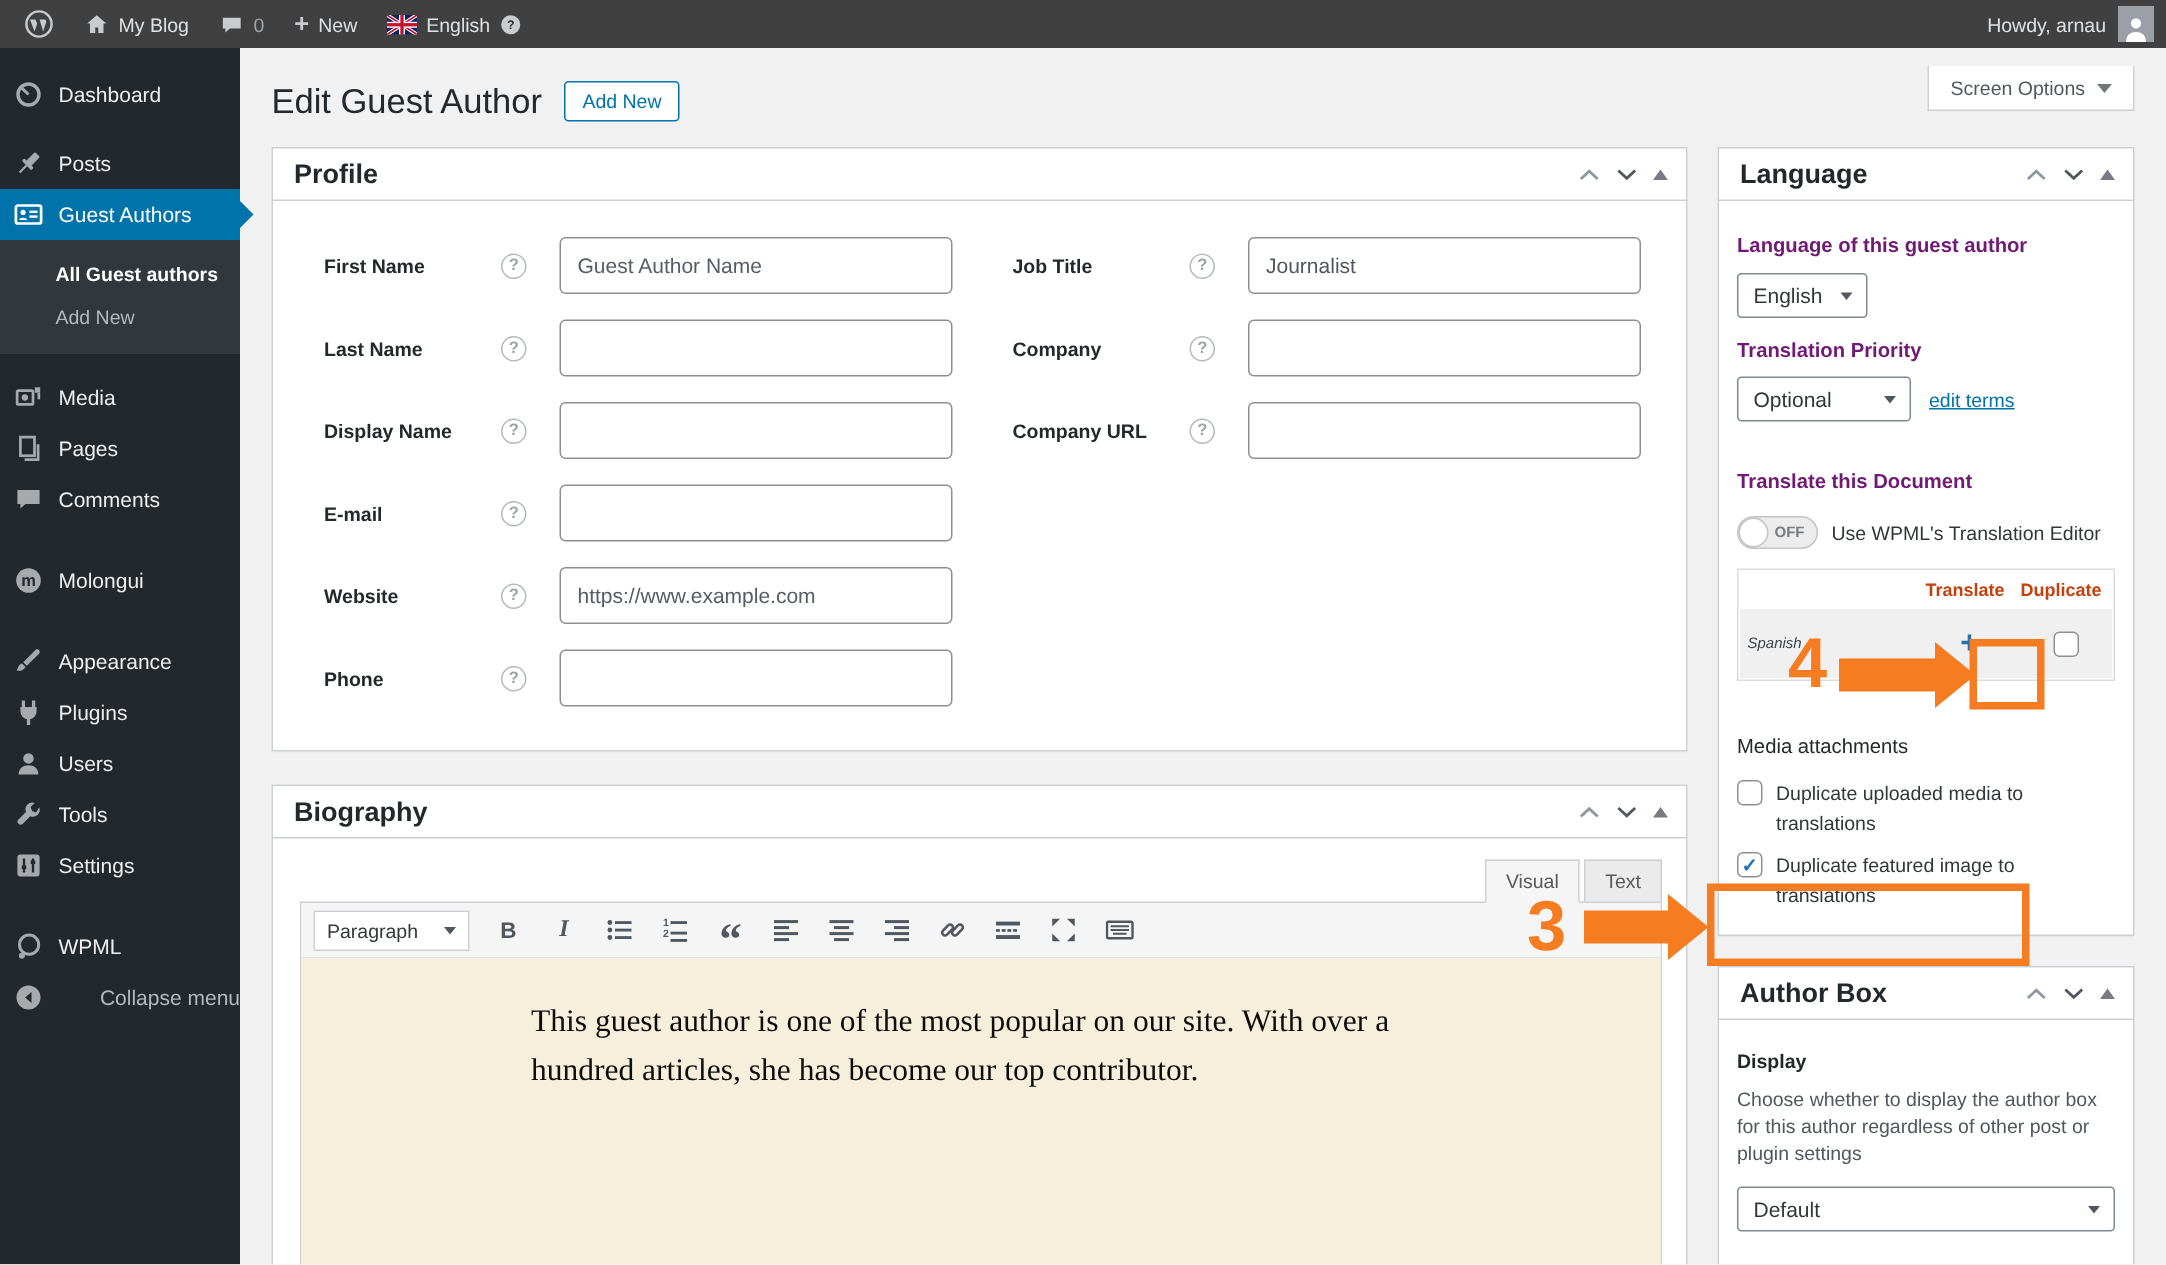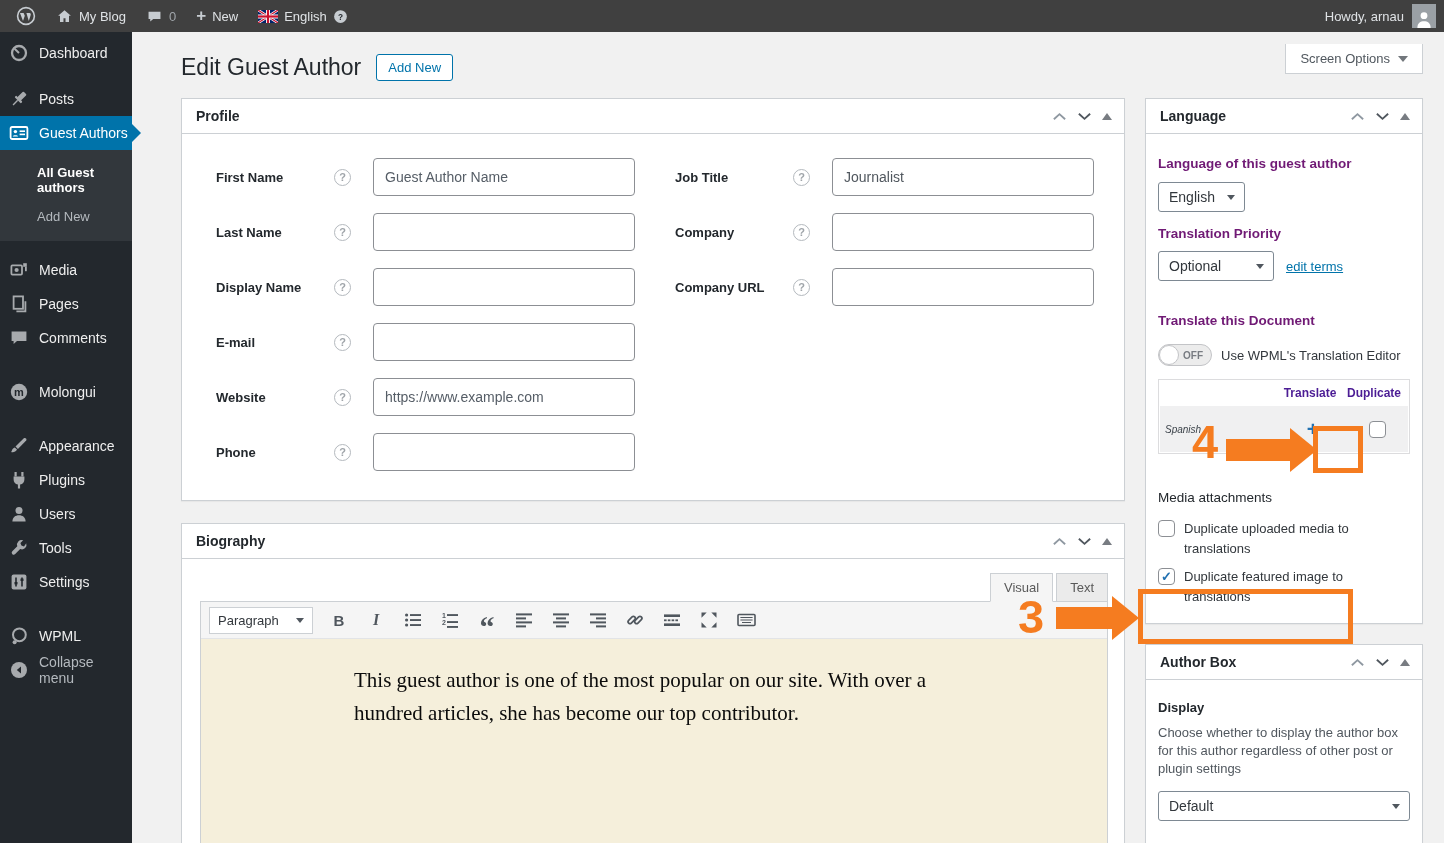--- a/index.html
+++ b/index.html
@@ -10,21 +10,21 @@
   
   .adminbar { position:absolute; top:0; left:0; width:1444px; height:32px; background:#404040;
     display:flex; align-items:center; justify-content:space-between; color:#c7ccd1; z-index:30; }
   .ab-left { display:flex; align-items:center; gap:4px; height:32px; padding-left:8px; }
   .ab-item { display:flex; align-items:center; gap:6px; padding:0 8px; height:32px; font-size:13px; color:#dfe2e5; cursor:pointer; }
   .ab-right { display:flex; align-items:center; gap:8px; padding-right:8px; font-size:13px; color:#dfe2e5; }
   .wp-logo { width:20px; height:20px; }
   .avatar { width:24px; height:24px; background:#9aa0a5; display:flex; align-items:end; justify-content:center; overflow:hidden; }
 
   
-  .sidebar { position:absolute; top:22px; left:0; bottom:0; width:132px; background:#23282d; z-index:25; }
+  .sidebar { position:absolute; top:32px; left:0; bottom:0; width:160px; background:#23282d; z-index:25; }
   .menu-item { display:flex; align-items:center; gap:10px; height:34px; padding-left:9px;
     color:#eeeeee; font-size:14px; cursor:pointer; position:relative; }
   .menu-item svg { flex:0 0 20px; color:#a7aaad; }
   .menu-item.active { background:#0073aa; color:#fff; }
   .menu-item.active svg { color:#fff; }
   .menu-item.active::after { content:""; position:absolute; right:-9px; top:50%; transform:translateY(-50%);
     border-top:9px solid transparent; border-bottom:9px solid transparent; border-left:9px solid #0073aa; }
   .submenu { background:#32373c; padding:8px 0 10px 0; }
   .submenu-item { padding:7px 12px 7px 37px; font-size:13px; color:#b4b9be; cursor:pointer; }
   .submenu-item.current { color:#fff; font-weight:bold; }
@@ -40,21 +40,21 @@
   .btn-add-new { background:#fff; border:1px solid #0073aa; color:#0073aa; border-radius:3px;
     font-size:13px; padding:5px 11px; cursor:pointer; }
   .columns { display:flex; gap:20px; margin-top:17px; align-items:flex-start; }
   .col-main { width:944px; flex:none; }
   .col-side { flex:1; }
 
   
   .postbox { background:#fff; border:1px solid #ccd0d4; box-shadow:0 1px 1px rgba(0,0,0,.04); }
   .postbox-header { display:flex; align-items:center; justify-content:space-between; padding:0 12px 0 14px;
     height:35px; border-bottom:1px solid #ccd0d4; }
-  .postbox-header h2 { font-size:14px; font-weight:600; color:#23282d; }
+  .postbox-header h2 { font-size:18px; font-weight:600; color:#23282d; }
   .handle-actions { display:flex; align-items:center; gap:10px; }
   .handle-actions .chev { cursor:pointer; display:flex; }
   .tri-up { width:0; height:0; border-left:5px solid transparent; border-right:5px solid transparent;
     border-bottom:7px solid #787c82; cursor:pointer; }
 
   
   .profile-body { display:flex; gap:40px; padding:24px 30px 12px 34px; }
   .form-col { flex:1; }
   .field-row { display:flex; align-items:center; margin-bottom:17px; }
   .field-label { width:118px; flex:none; font-size:13px; font-weight:600; color:#23282d; }
@@ -95,21 +95,21 @@
     border-top:5.5px solid #50575e; }
   .link { color:#0073aa; text-decoration:underline; cursor:pointer; }
   .prio-row { margin-top:10px; display:flex; align-items:center; gap:12px; }
   .toggle-row { margin-top:16px; display:flex; align-items:center; gap:9px; }
   .toggle { width:54px; height:22px; border-radius:12px; background:#ececec; border:1px solid #c3c4c7;
     display:flex; align-items:center; cursor:pointer; position:relative; flex:none; }
   .toggle-knob { width:20px; height:20px; border-radius:50%; background:#fff; border:1px solid #c3c4c7; margin-left:0px; }
   .toggle-txt { font-size:10px; font-weight:700; color:#787c82; margin-left:4px; }
   .tr-table { margin-top:13px; border:1px solid #dcdcde; background:#fff; }
   .tr-head { display:grid; grid-template-columns:1fr 66px 62px; padding:6px 4px; }
-  .tr-head span { font-size:12px; font-weight:700; color:#4c1d95; text-align:center; }
+  .tr-head span { font-size:12px; font-weight:700; color:#c2410c; text-align:center; }
   .tr-row { display:grid; grid-template-columns:1fr 66px 62px; align-items:center; background:#f0f0f1;
     margin:0 1px 1px 1px; height:46px; padding-left:5px; }
   .tr-lang { font-size:10px; color:#3c434a;font-style:italic; }
   .tr-plus { text-align:center; color:#2271b1; font-size:21px; font-weight:700; cursor:pointer; }
   .cb { width:17px; height:17px; border:1px solid #8c8f94; border-radius:4px; background:#fff; flex:none;
     display:inline-flex; align-items:center; justify-content:center; cursor:pointer; }
   .cb.checked::after { content:"\2713"; color:#2271b1; font-size:13px; font-weight:700; }
   .tr-row .cb { margin:0 auto; }
   .media-label { margin-top:36px; font-size:13.5px; color:#23282d; }
   .cb-row { margin-top:14px; display:flex; gap:9px; line-height:20px; width:225px; }

